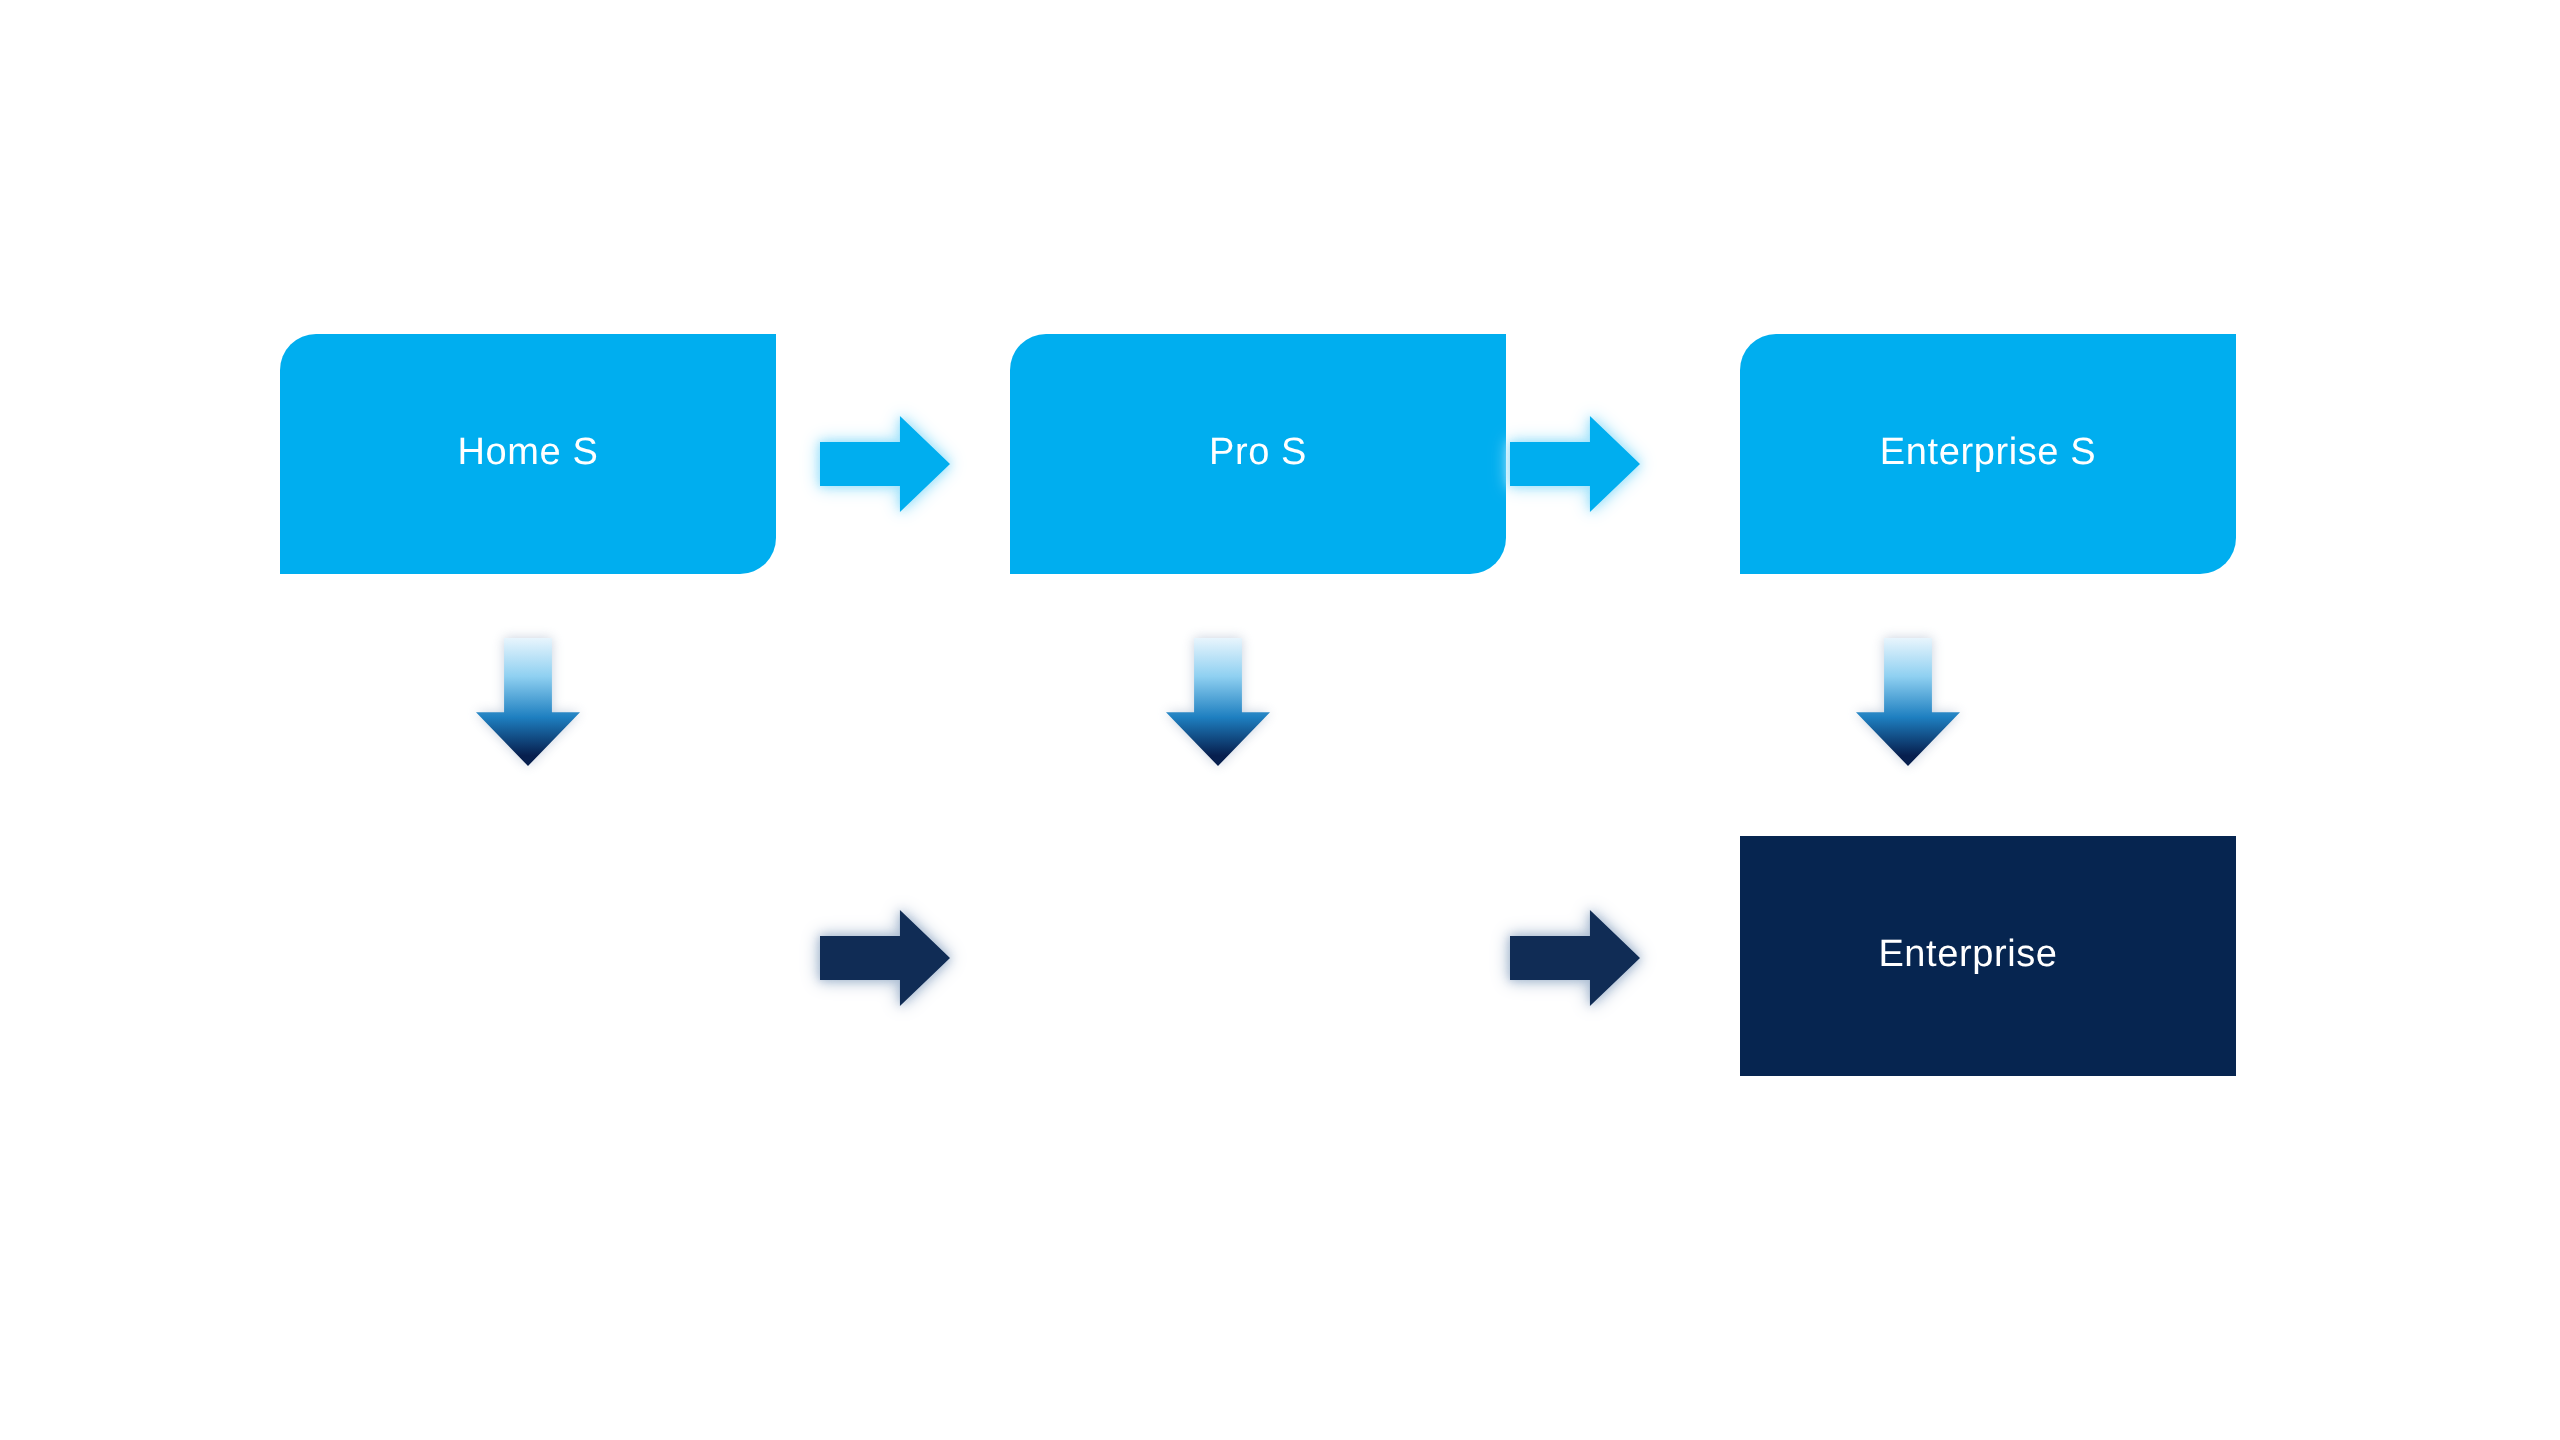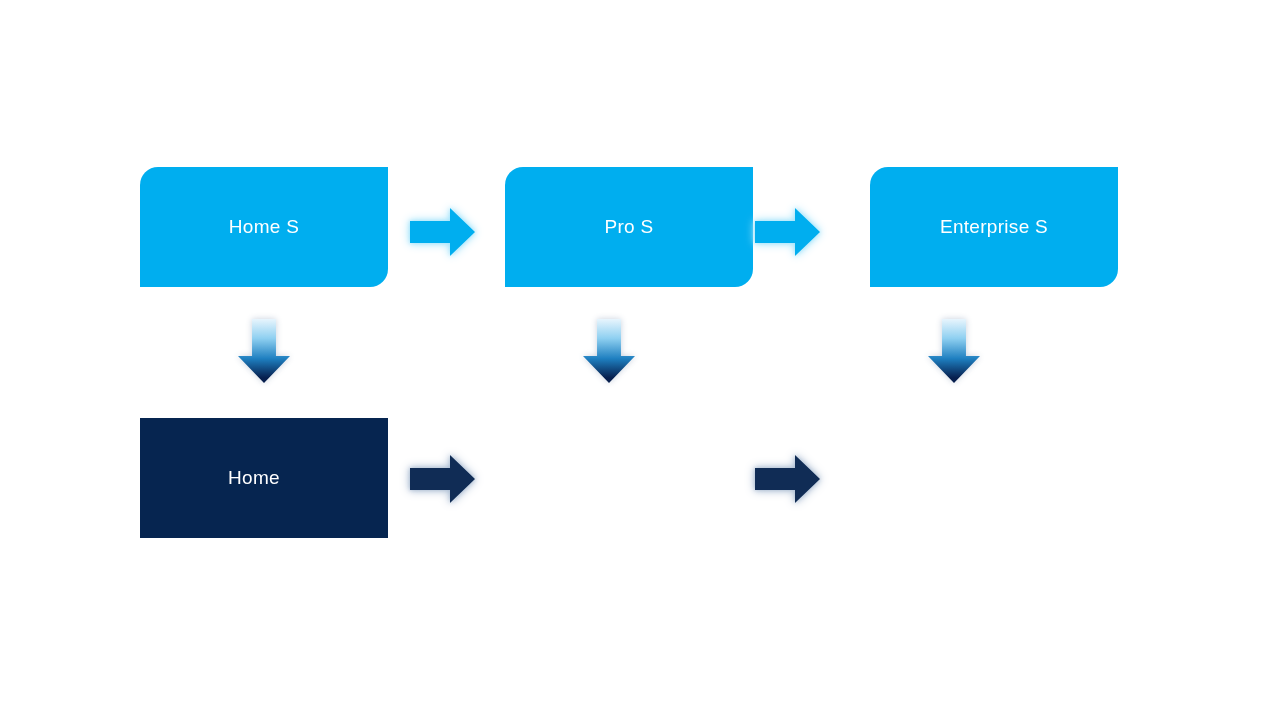--- a/index.html
+++ b/index.html
@@ -106,22 +106,22 @@
   <div class="darrow-wrap dcol-0">
     <div class="darrow"></div>
   </div>
   <div class="darrow-wrap dcol-1">
     <div class="darrow"></div>
   </div>
   <div class="darrow-wrap dcol-2">
     <div class="darrow"></div>
   </div>
 
-  <div class="node row-bottom col-0">
-    <span class="label">Home</span>
+  <div class="node row-bottom col-2">
+    <span class="label">Enterprise</span>
   </div>
 
   <div class="rarrow-wrap glow-steel rrow-bottom gap-0">
     <div class="rarrow navy"></div>
   </div>
   <div class="rarrow-wrap glow-steel rrow-bottom gap-1">
     <div class="rarrow navy"></div>
   </div>
 
 </div>

